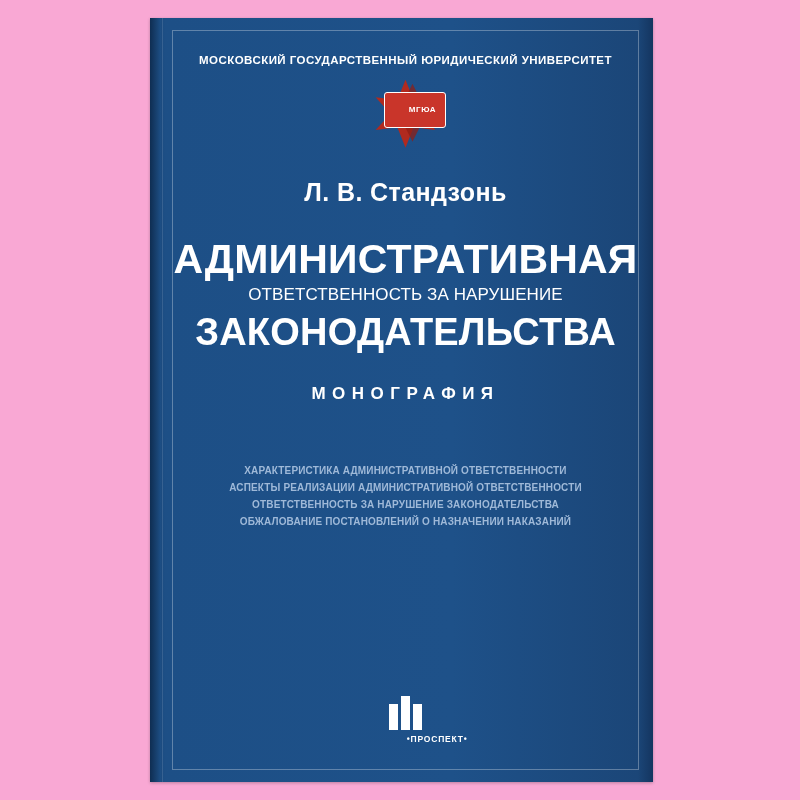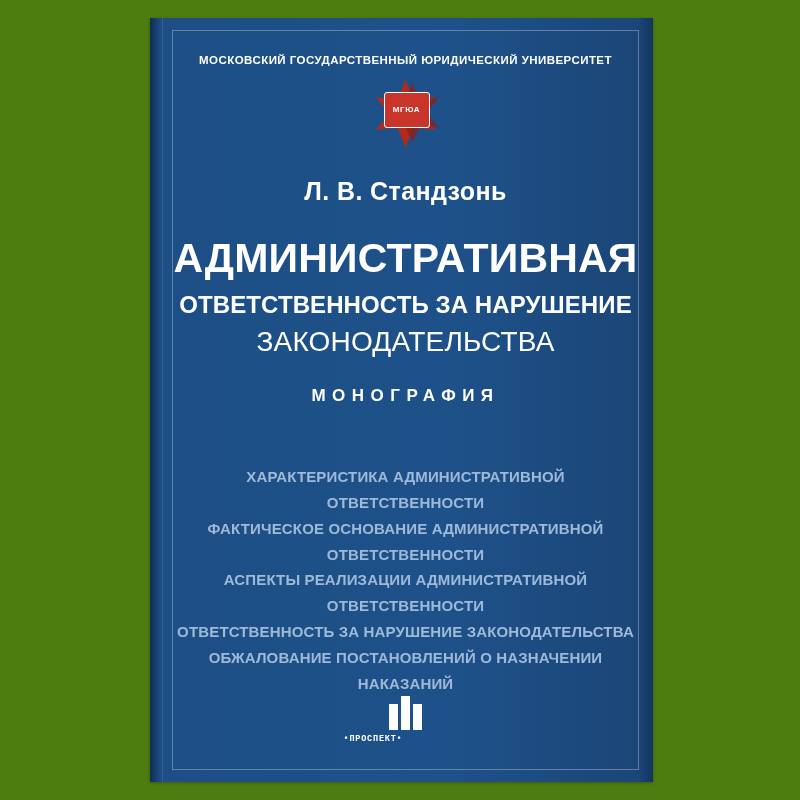--- a/index.html
+++ b/index.html
@@ -11,21 +11,21 @@
     width: 800px;
     height: 800px;
     font-family: "Liberation Sans", sans-serif;
     overflow: hidden;
   }
 
   .page {
     position: relative;
     width: 800px;
     height: 800px;
-    background: #4d7c0f;
+    background: #f9a8d4;
   }
 
   
   .cover {
     position: absolute;
     left: 150px;
     top: 18px;
     width: 503px;
     height: 764px;
     background: #1d4c82;
@@ -119,20 +119,21 @@
     top: 14px;
     margin-left: -22px;
     width: 44px;
     height: 34px;
     background: #c9352a;
     border: 1.6px solid #ffffff;
     border-radius: 3px;
     display: flex;
     align-items: center;
     justify-content: center;
+    padding-left: 16px;
   }
   .emblem-text {
     color: #ffffff;
     font-size: 8px;
     font-weight: bold;
     letter-spacing: 0.6px;
   }
 
   .author {
     margin-top: 24px;
@@ -150,56 +151,56 @@
     color: #ffffff;
     text-transform: uppercase;
   }
   .title-l1 {
     font-size: 41px;
     font-weight: bold;
     letter-spacing: 0.2px;
     line-height: 1.18;
   }
   .title-l2 {
-    font-size: 24px;
-    font-weight: bold;
+    font-size: 17px;
+    font-weight: normal;
     letter-spacing: 0.1px;
     line-height: 1.3;
-    margin-top: 7px;
+    margin-top: 1px;
   }
   .title-l3 {
     font-size: 24px;
     font-weight: bold;
     letter-spacing: 0.1px;
     line-height: 1.3;
     margin-top: 2px;
   }
   .title-l4 {
-    font-size: 28px;
-    font-weight: normal;
+    font-size: 38px;
+    font-weight: bold;
     letter-spacing: 0.2px;
     line-height: 1.2;
     margin-top: 4px;
   }
 
   .genre {
     margin-top: 28px;
     color: #ffffff;
     font-size: 17px;
     font-weight: bold;
     letter-spacing: 6.5px;
     text-transform: uppercase;
   }
 
   .topics {
     margin-top: 58px;
     width: 100%;
     text-align: center;
     color: #9fb9d8;
-    font-size: 15px;
+    font-size: 10px;
     font-weight: bold;
     line-height: 1.72;
     letter-spacing: 0.15px;
     text-transform: uppercase;
   }
 
   .spacer { flex: 1 1 auto; }
 
   
   .publisher {
@@ -225,27 +226,26 @@
     background: #ffffff;
   }
   .pub-b1 { height: 26px; }
   .pub-b2 { height: 34px; }
   .pub-b3 { height: 26px; }
   .pub-name {
     position: absolute;
     left: 0;
     top: 38px;
     width: 124px;
-    text-align: left;
+    text-align: right;
     color: #ffffff;
     font-size: 8.5px;
     font-weight: bold;
     letter-spacing: 0.8px;
     text-transform: uppercase;
-    font-family: Liberation Mono, monospace;
   }
 </style>
 </head>
 <body>
 
 <div class="page">
   <div class="cover">
     <div class="spine"></div>
     <div class="spine-line"></div>
     <div class="frame"></div>
@@ -269,21 +269,20 @@
       <div class="title-block">
         <div class="title-l1">АДМИНИСТРАТИВНАЯ</div>
         <div class="title-l2">ОТВЕТСТВЕННОСТЬ ЗА НАРУШЕНИЕ</div>
         <div class="title-l4">ЗАКОНОДАТЕЛЬСТВА</div>
       </div>
 
       <div class="genre">МОНОГРАФИЯ</div>
 
       <div class="topics">
         <div>ХАРАКТЕРИСТИКА АДМИНИСТРАТИВНОЙ ОТВЕТСТВЕННОСТИ</div>
-        <div>ФАКТИЧЕСКОЕ ОСНОВАНИЕ АДМИНИСТРАТИВНОЙ ОТВЕТСТВЕННОСТИ</div>
         <div>АСПЕКТЫ РЕАЛИЗАЦИИ АДМИНИСТРАТИВНОЙ ОТВЕТСТВЕННОСТИ</div>
         <div>ОТВЕТСТВЕННОСТЬ ЗА НАРУШЕНИЕ ЗАКОНОДАТЕЛЬСТВА</div>
         <div>ОБЖАЛОВАНИЕ ПОСТАНОВЛЕНИЙ О НАЗНАЧЕНИИ НАКАЗАНИЙ</div>
       </div>
 
       <div class="spacer"></div>
 
       <div class="publisher">
         <div class="pub-mark">
           <div class="pub-bar pub-b1"></div>

